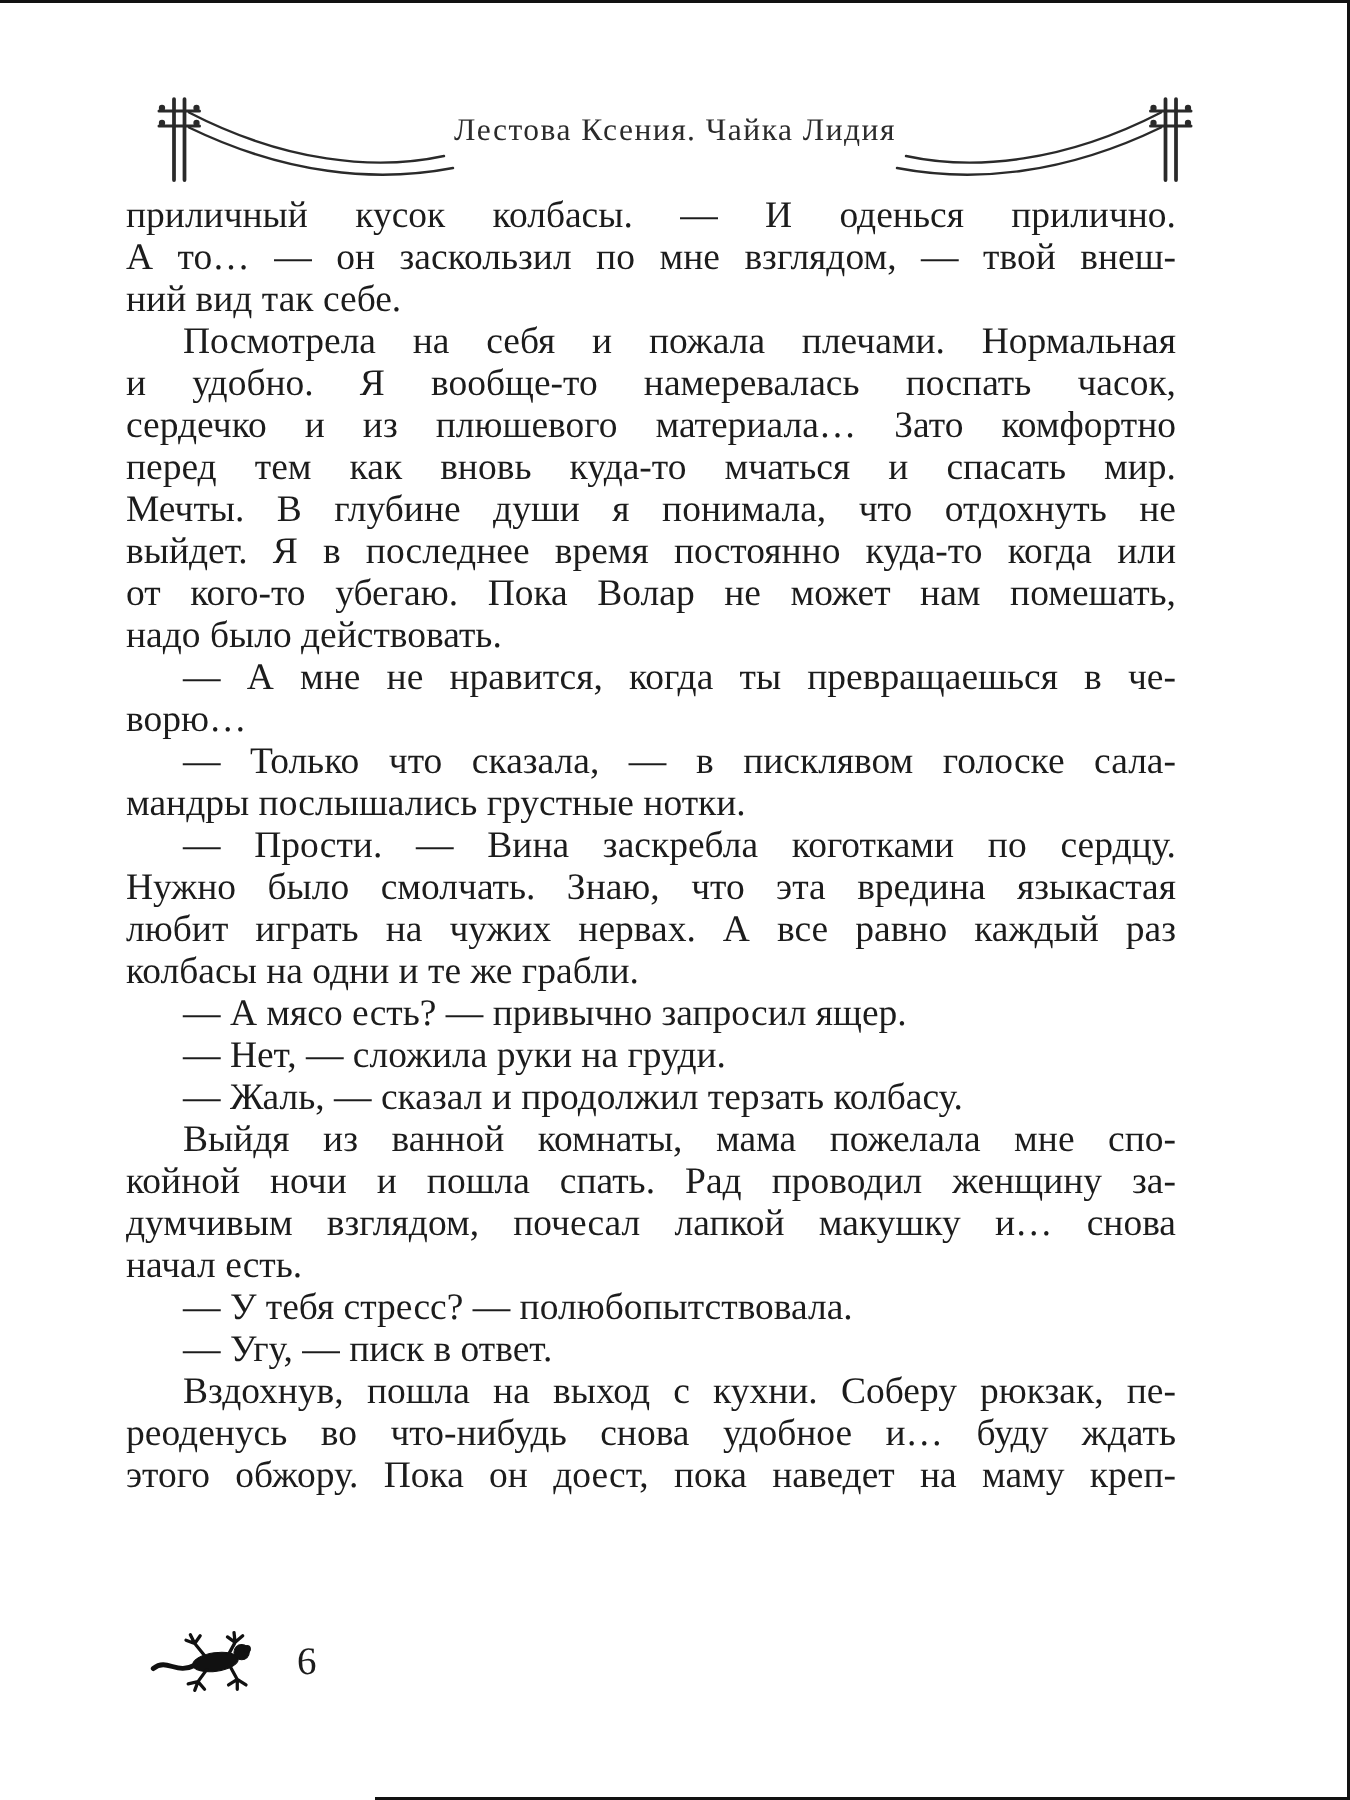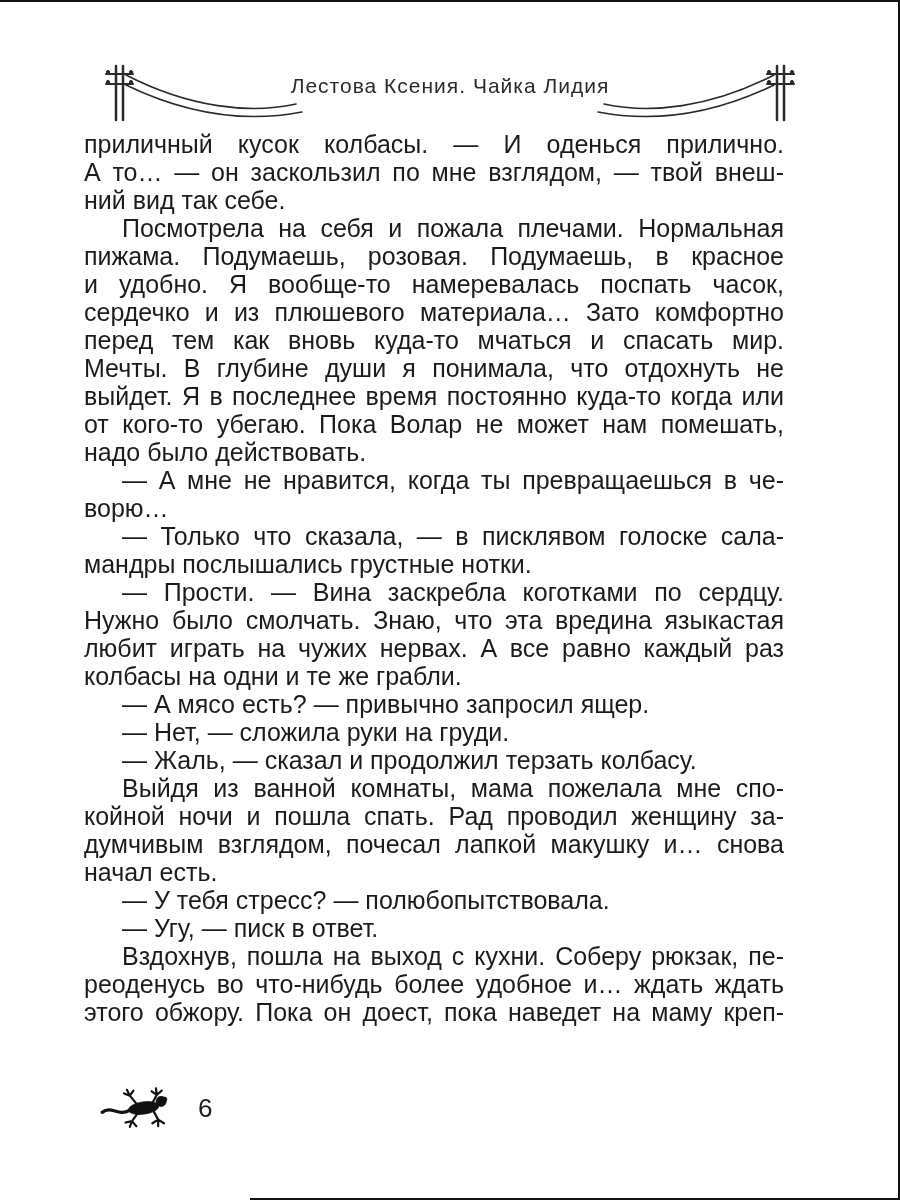--- a/index.html
+++ b/index.html
@@ -5,21 +5,21 @@
   html, body {
     margin: 0;
     padding: 0;
     background: #ffffff;
   }
   .page {
     position: relative;
     width: 900px;
     height: 1200px;
     background: #ffffff;
-    font-family: Liberation Sans, sans-serif;
+    font-family: Liberation Serif, serif;
     color: #1c1c1c;
     overflow: hidden;
   }
   
   .edge { position: absolute; background: #111; }
   .edge-top { top: 0; left: 0; width: 100%; height: 2px; }
   .edge-right { top: 0; right: 0; width: 2px; height: 100%; }
   .edge-bottom { bottom: 0; left: 250px; right: 0; height: 2px; }
 
   
@@ -125,21 +125,20 @@
   </div>
 
   <div class="text-body">
       <div class="paragraph">
         <div class="line">приличный кусок колбасы. — И оденься прилично.</div>
         <div class="line">А то… — он заскользил по мне взглядом, — твой внеш-</div>
         <div class="line last">ний вид так себе.</div>
       </div>
       <div class="paragraph">
         <div class="line indent">Посмотрела на себя и пожала плечами. Нормальная</div>
-        <div class="line">пижама. Подумаешь, розовая. Подумаешь, в красное</div>
         <div class="line">и удобно. Я вообще-то намеревалась поспать часок,</div>
         <div class="line">сердечко и из плюшевого материала… Зато комфортно</div>
         <div class="line">перед тем как вновь куда-то мчаться и спасать мир.</div>
         <div class="line">Мечты. В глубине души я понимала, что отдохнуть не</div>
         <div class="line">выйдет. Я в последнее время постоянно куда-то когда или</div>
         <div class="line">от кого-то убегаю. Пока Волар не может нам помешать,</div>
         <div class="line last">надо было действовать.</div>
       </div>
       <div class="paragraph">
         <div class="line indent">— А мне не нравится, когда ты превращаешься в че-</div>
@@ -171,21 +170,21 @@
         <div class="line last">начал есть.</div>
       </div>
       <div class="paragraph">
         <div class="line indent last">— У тебя стресс? — полюбопытствовала.</div>
       </div>
       <div class="paragraph">
         <div class="line indent last">— Угу, — писк в ответ.</div>
       </div>
       <div class="paragraph">
         <div class="line indent">Вздохнув, пошла на выход с кухни. Соберу рюкзак, пе-</div>
-        <div class="line">реоденусь во что-нибудь более удобное и… ждать ждать</div>
+        <div class="line">реоденусь во что-нибудь снова удобное и… буду ждать</div>
         <div class="line">этого обжору. Пока он доест, пока наведет на маму креп-</div>
       </div>
     </div>
 
   <div class="footer">
     <svg class="lizard" width="80" height="46" viewBox="0 0 110 60">
       <g fill="#111" stroke="#111">
 
         <ellipse cx="60" cy="30" rx="21" ry="8.5" transform="rotate(-8 60 30)"></ellipse>
 

